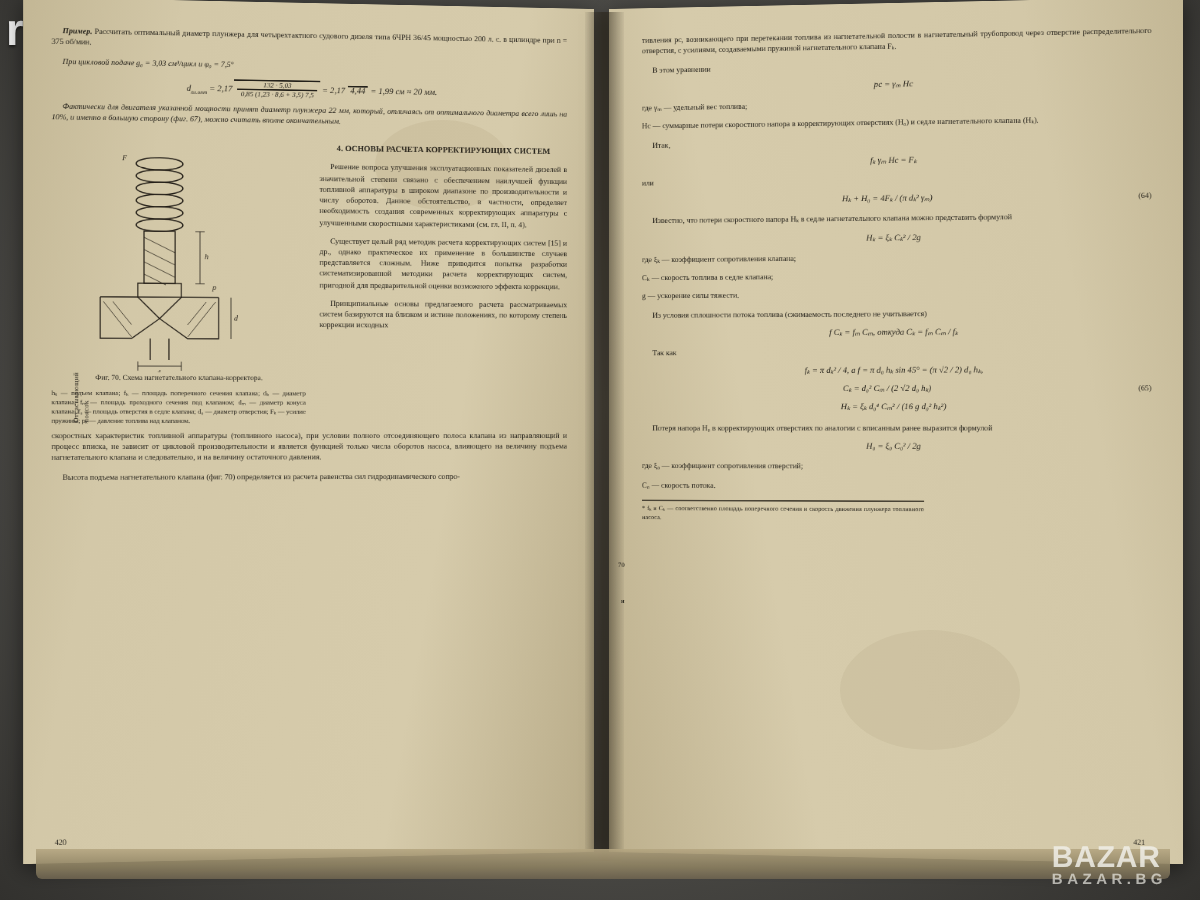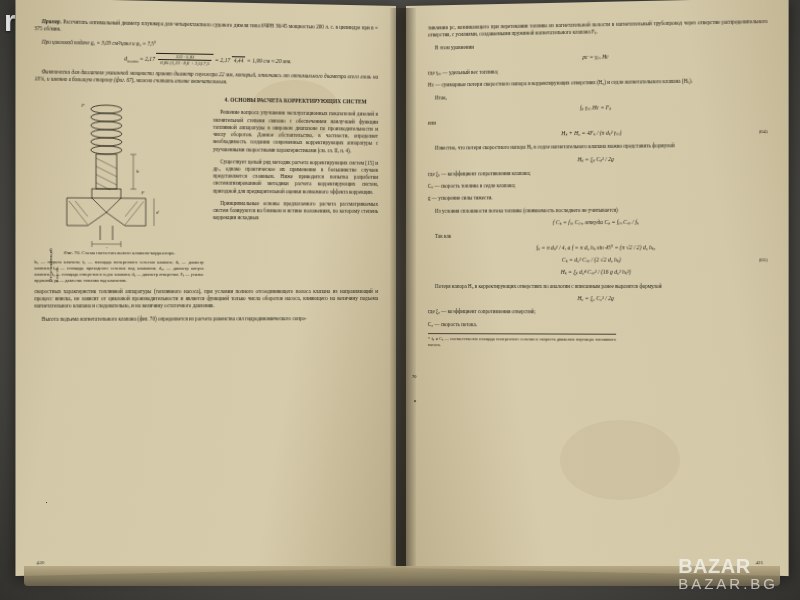--- a/index.html
+++ b/index.html
@@ -7,21 +7,21 @@
        font-family:"Liberation Serif",serif;}
   #stage{position:relative;width:800px;height:600px;overflow:hidden;
          background:radial-gradient(ellipse at 50% 45%, #6d6a64 0%, #4a4945 60%, #32312e 100%);}
 
   
   .wm-left{position:absolute;left:4px;top:4px;font-family:"Liberation Sans",sans-serif;
            font-size:30px;font-weight:bold;color:#ffffff;letter-spacing:1px;
            text-shadow:0 1px 2px rgba(0,0,0,.55);opacity:.95;}
   .wm-right{position:absolute;right:22px;bottom:8px;font-family:"Liberation Sans",sans-serif;
             font-size:20px;font-weight:bold;color:#f0efe8;opacity:.85;letter-spacing:.5px;}
-  .wm-right small{font-size:15px;font-weight:normal;display:block;text-align:left;
+  .wm-right small{font-size:10px;font-weight:bold;display:block;text-align:left;
                   letter-spacing:3px;margin-top:-3px;opacity:.8;}
 
   
   .book{position:absolute;left:24px;top:6px;width:756px;height:578px;}
   .page{position:absolute;top:0;height:562px;background:#cfc4a4;
         box-shadow:0 3px 14px rgba(0,0,0,.55);overflow:hidden;}
   .page.left{left:0;width:372px;
      transform:perspective(1400px) rotateY(6deg);
      transform-origin:right center;
      background:linear-gradient(100deg,#c3b795 0%,#d3c8a8 22%,#d6cbab 70%,#b8ab88 100%);}

